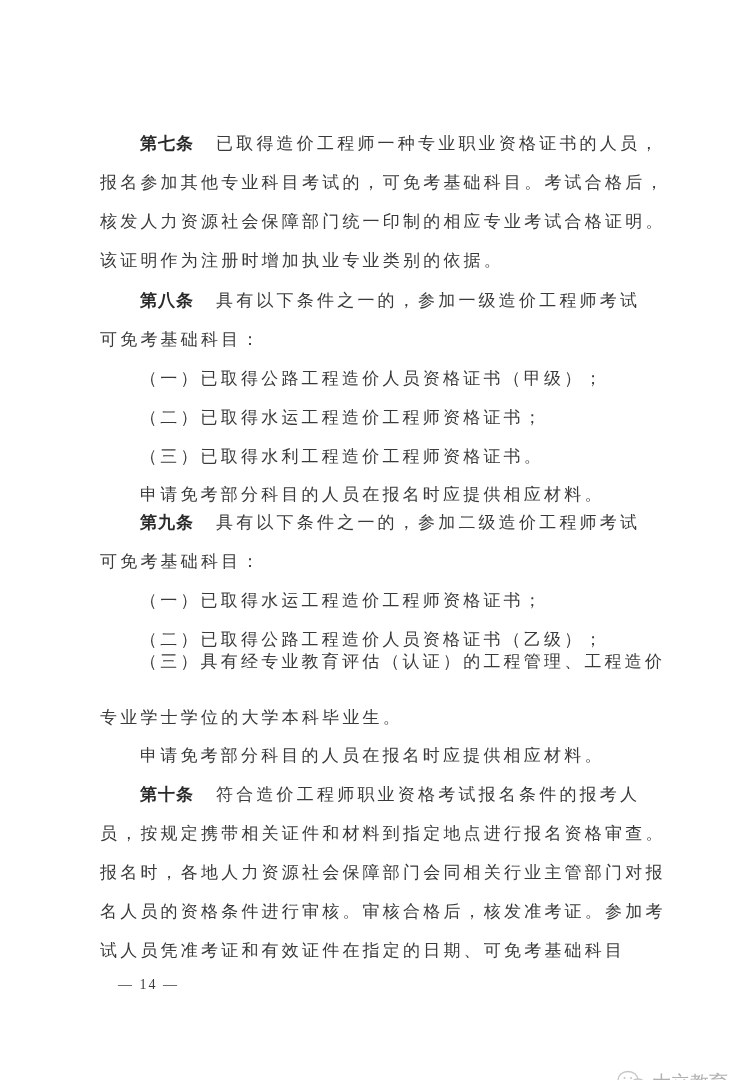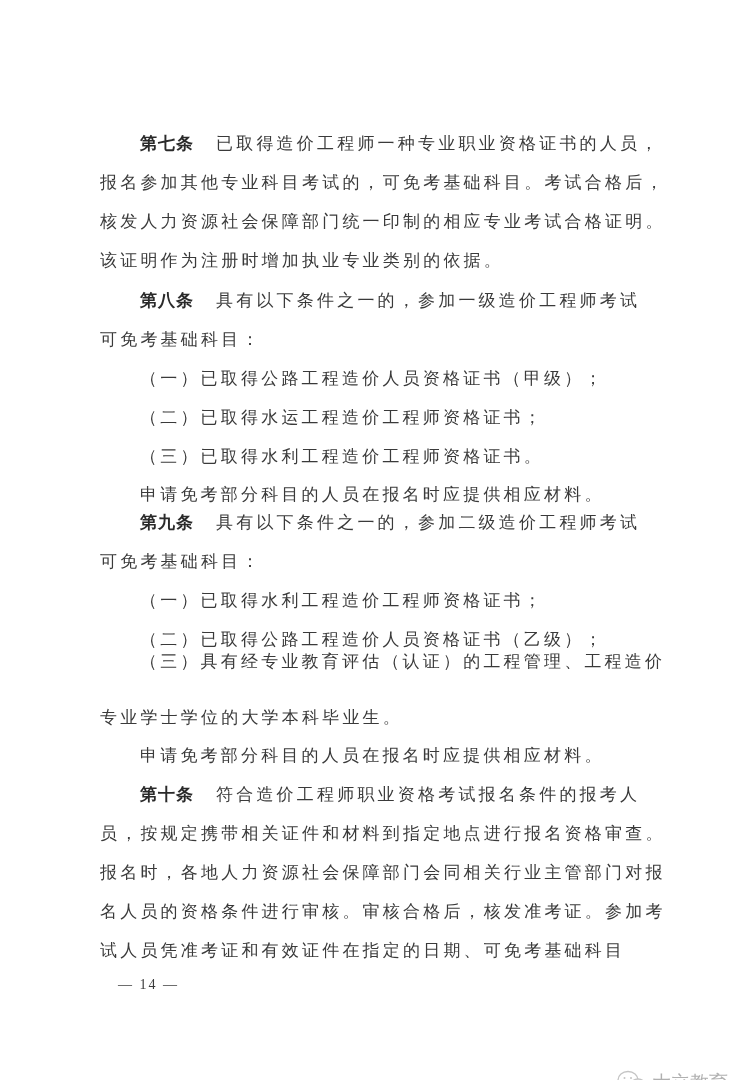--- a/index.html
+++ b/index.html
@@ -89,21 +89,21 @@
   <div class="line" style="top:320px">可免考基础科目：</div>
   <div class="line indent" style="top:359px">（一）已取得公路工程造价人员资格证书（甲级）；</div>
   <div class="line indent" style="top:437px">（三）已取得水利工程造价工程师资格证书。</div>
   <div class="line indent" style="top:398px">（二）已取得水运工程造价工程师资格证书；</div>
   <div class="line indent" style="top:475px">申请免考部分科目的人员在报名时应提供相应材料。</div>
 
   <div class="line indent" style="top:503px">
     <span class="heading">第九条</span><span>具有以下条件之一的，参加二级造价工程师考试</span>
   </div>
   <div class="line" style="top:542px">可免考基础科目：</div>
-  <div class="line indent" style="top:581px">（一）已取得水利工程造价工程师资格证书；</div>
+  <div class="line indent" style="top:581px">（一）已取得水运工程造价工程师资格证书；</div>
   <div class="line indent" style="top:620px">（二）已取得公路工程造价人员资格证书（乙级）；</div>
   <div class="line indent" style="top:642px">（三）具有经专业教育评估（认证）的工程管理、工程造价</div>
   <div class="line" style="top:698px">专业学士学位的大学本科毕业生。</div>
   <div class="line indent" style="top:736px">申请免考部分科目的人员在报名时应提供相应材料。</div>
 
   <div class="line indent" style="top:775px">
     <span class="heading">第十条</span><span>符合造价工程师职业资格考试报名条件的报考人</span>
   </div>
   <div class="line" style="top:814px">员，按规定携带相关证件和材料到指定地点进行报名资格审查。</div>
   <div class="line" style="top:853px">报名时，各地人力资源社会保障部门会同相关行业主管部门对报</div>

